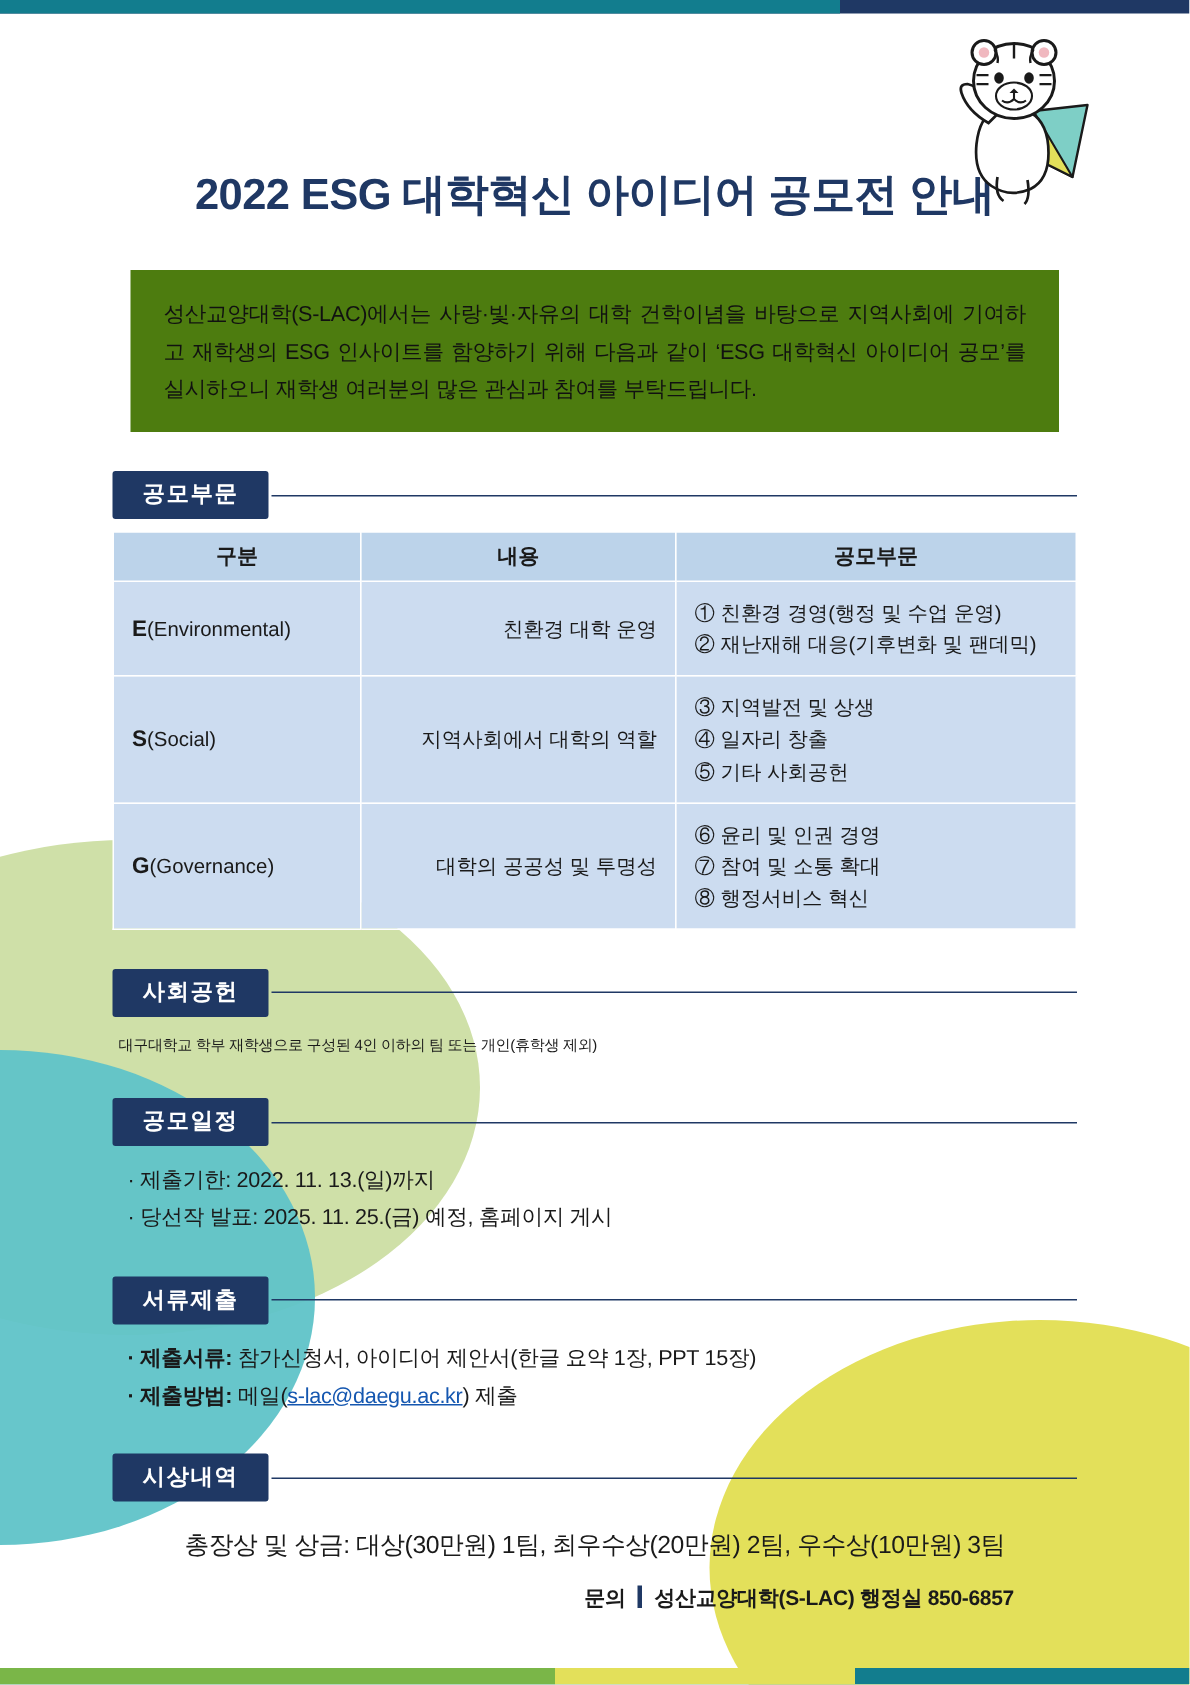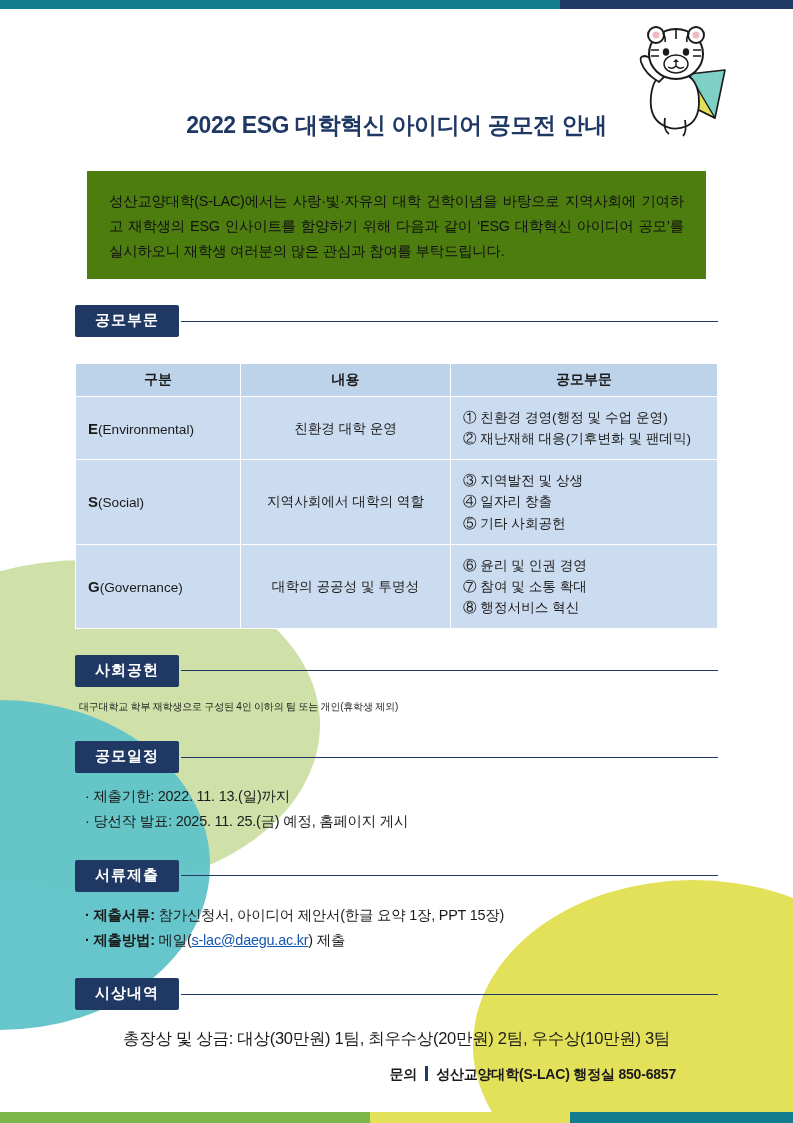--- a/index.html
+++ b/index.html
@@ -72,21 +72,21 @@
     right: 54px;
     top: 22px;
     width: 110px;
     height: 118px;
     z-index: 3;
   }
 
   
   .title {
     text-align: center;
-    font-size: 23px;
+    font-size: 29px;
     font-weight: bold;
     color: #1f3864;
     margin: 0;
     padding-top: 110px;
     letter-spacing: -0.4px;
   }
 
   
   .intro {
     margin: 30px 12px 0 12px;
@@ -120,42 +120,42 @@
   }
   .sec-line {
     flex: 1;
     height: 1px;
     background: #1f3864;
     margin-left: 2px;
   }
 
   
   table.bumun {
-    margin-top: 26px;
+    margin-top: 8px;
     width: 100%;
     border-collapse: collapse;
     font-size: 13.6px;
   }
   table.bumun th {
     background: #bcd3ea;
     border: 1px solid #ffffff;
     padding: 7px 4px;
     font-weight: bold;
     color: #1a1a1a;
     font-size: 14px;
   }
   table.bumun td {
     background: #ccdcf0;
     border: 1px solid #ffffff;
     padding: 10px 12px;
     vertical-align: middle;
     line-height: 1.55;
   }
   td.col-gubun { width: 140px; text-align: left; padding-left: 14px; }
-  td.col-naeyong { width: 185px; text-align: center; padding-left: 18px; }
+  td.col-naeyong { width: 185px; text-align: right; padding-left: 18px; }
   td.col-bumun { text-align: left; padding-left: 16px; }
   .gb { font-weight: bold; font-size: 15px; }
 
   
   .body-text {
     font-size: 10px;
     line-height: 1.65;
     margin: 12px 4px 0 4px;
     letter-spacing: -0.2px;
   }

